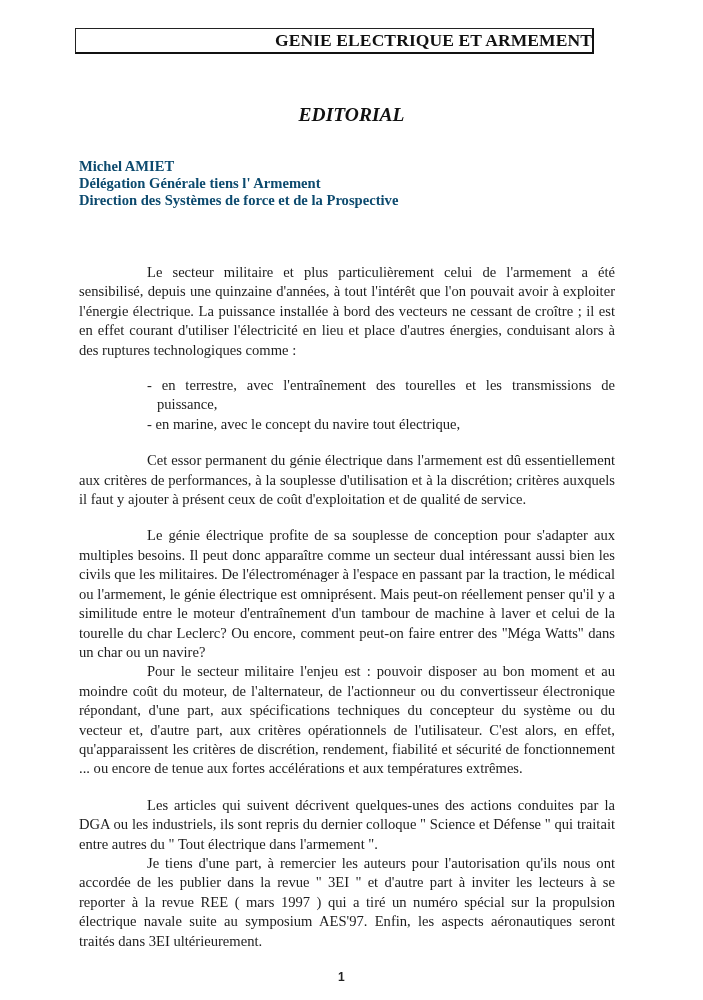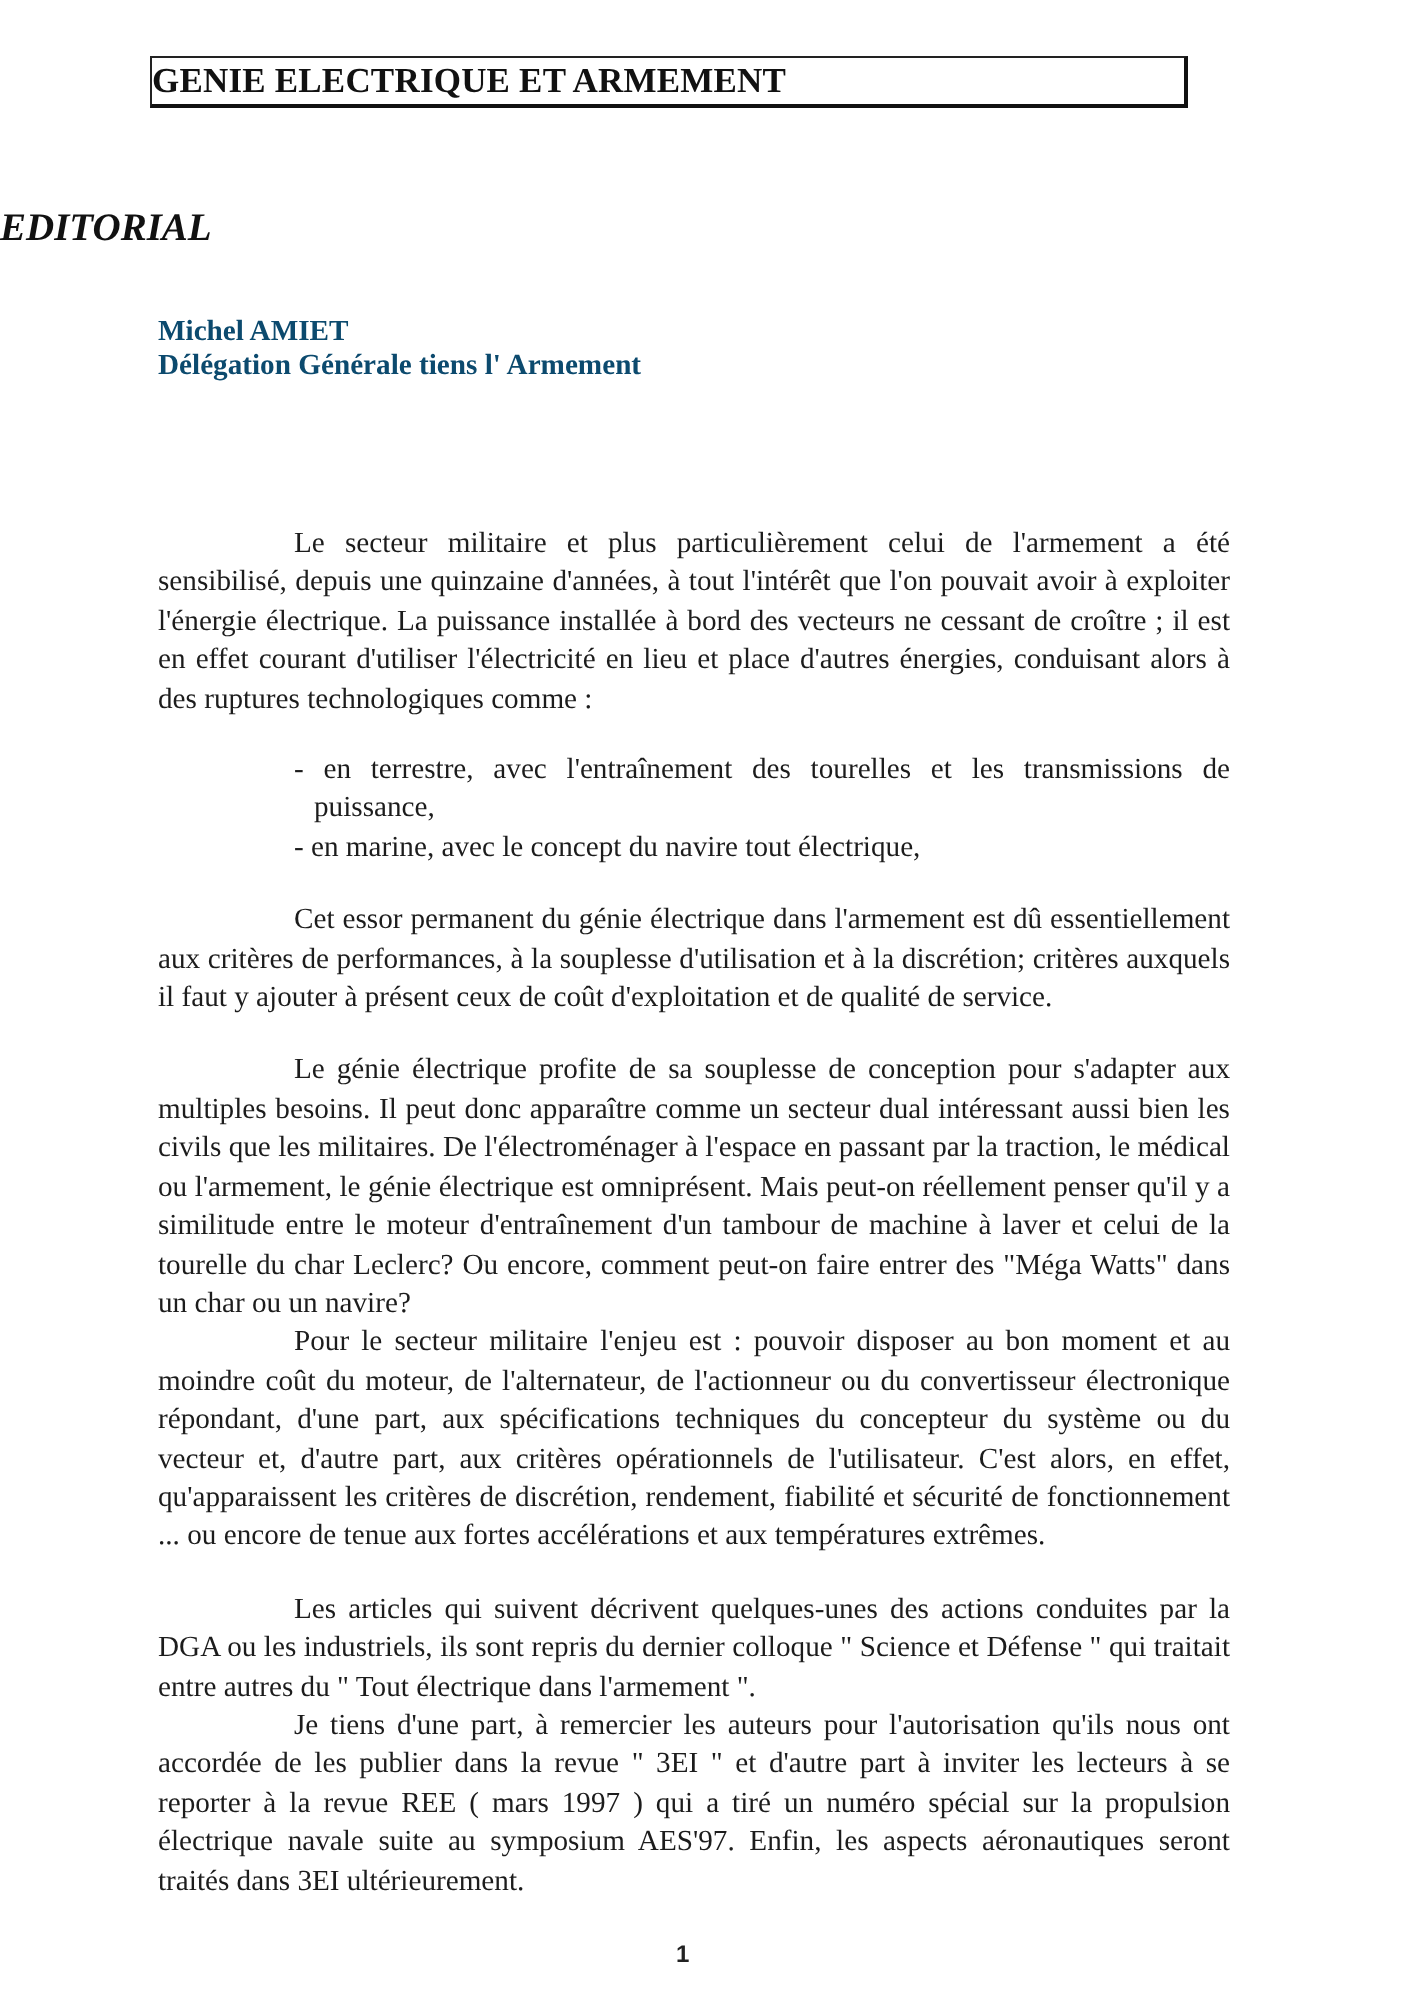--- a/index.html
+++ b/index.html
@@ -17,35 +17,36 @@
     }
     .header-box {
       position: absolute;
       left: 75px;
       top: 28px;
       width: 516px;
       height: 23px;
       border: 1px solid #222;
       border-right: 2px solid #111;
       border-bottom: 2px solid #111;
-      text-align: left;
+      text-align: right;
       box-sizing: content-box;
     }
     .header-title {
       font-weight: bold;
       font-size: 17.5px;
       line-height: 23px;
       letter-spacing: 0.1px;
       color: #111;
     }
     .editorial {
       position: absolute;
       left: 0;
       width: 703px;
       top: 104px;
+      text-align: center;
       font-weight: bold;
       font-style: italic;
       font-size: 19.5px;
       color: #111;
       padding-left: 0;
     }
     .editorial span { position: relative; left: 0px; }
     .author-block {
       position: absolute;
       left: 79px;
@@ -99,20 +100,21 @@
   <span class="header-title">GENIE ELECTRIQUE ET ARMEMENT</span>
 </div>
 
 <div class="editorial">
   <span>EDITORIAL</span>
 </div>
 
 <div class="author-block">
   <div>Michel AMIET</div>
   <div>Délégation Générale tiens l' Armement</div>
+  <div>Direction des Systèmes de force et de la Prospective</div>
 </div>
 
 <div class="body-text">
   <p class="para">Le secteur militaire et plus particulièrement celui de l'armement a été sensibilisé, depuis une quinzaine d'années, à tout l'intérêt que l'on pouvait avoir à exploiter l'énergie électrique. La puissance installée à bord des vecteurs ne cessant de croître ; il est en effet courant d'utiliser l'électricité en lieu et place d'autres énergies, conduisant alors à des ruptures technologiques comme :</p>
   <ul class="list">
     <li>- en terrestre, avec l'entraînement des tourelles et les transmissions de puissance,</li>
     <li>- en marine, avec le concept du navire tout électrique,</li>
   </ul>
   <p class="para gap-after">Cet essor permanent du génie électrique dans l'armement est dû essentiellement aux critères de performances, à la souplesse d'utilisation et à la discrétion; critères auxquels il faut y ajouter à présent ceux de coût d'exploitation et de qualité de service.</p>
   <p class="para">Le génie électrique profite de sa souplesse de conception pour s'adapter aux multiples besoins. Il peut donc apparaître comme un secteur dual intéressant aussi bien les civils que les militaires. De l'électroménager à l'espace en passant par la traction, le médical ou l'armement, le génie électrique est omniprésent. Mais peut-on réellement penser qu'il y a similitude entre le moteur d'entraînement d'un tambour de machine à laver et celui de la tourelle du char Leclerc? Ou encore, comment peut-on faire entrer des "Méga Watts" dans un char ou un navire?</p>

